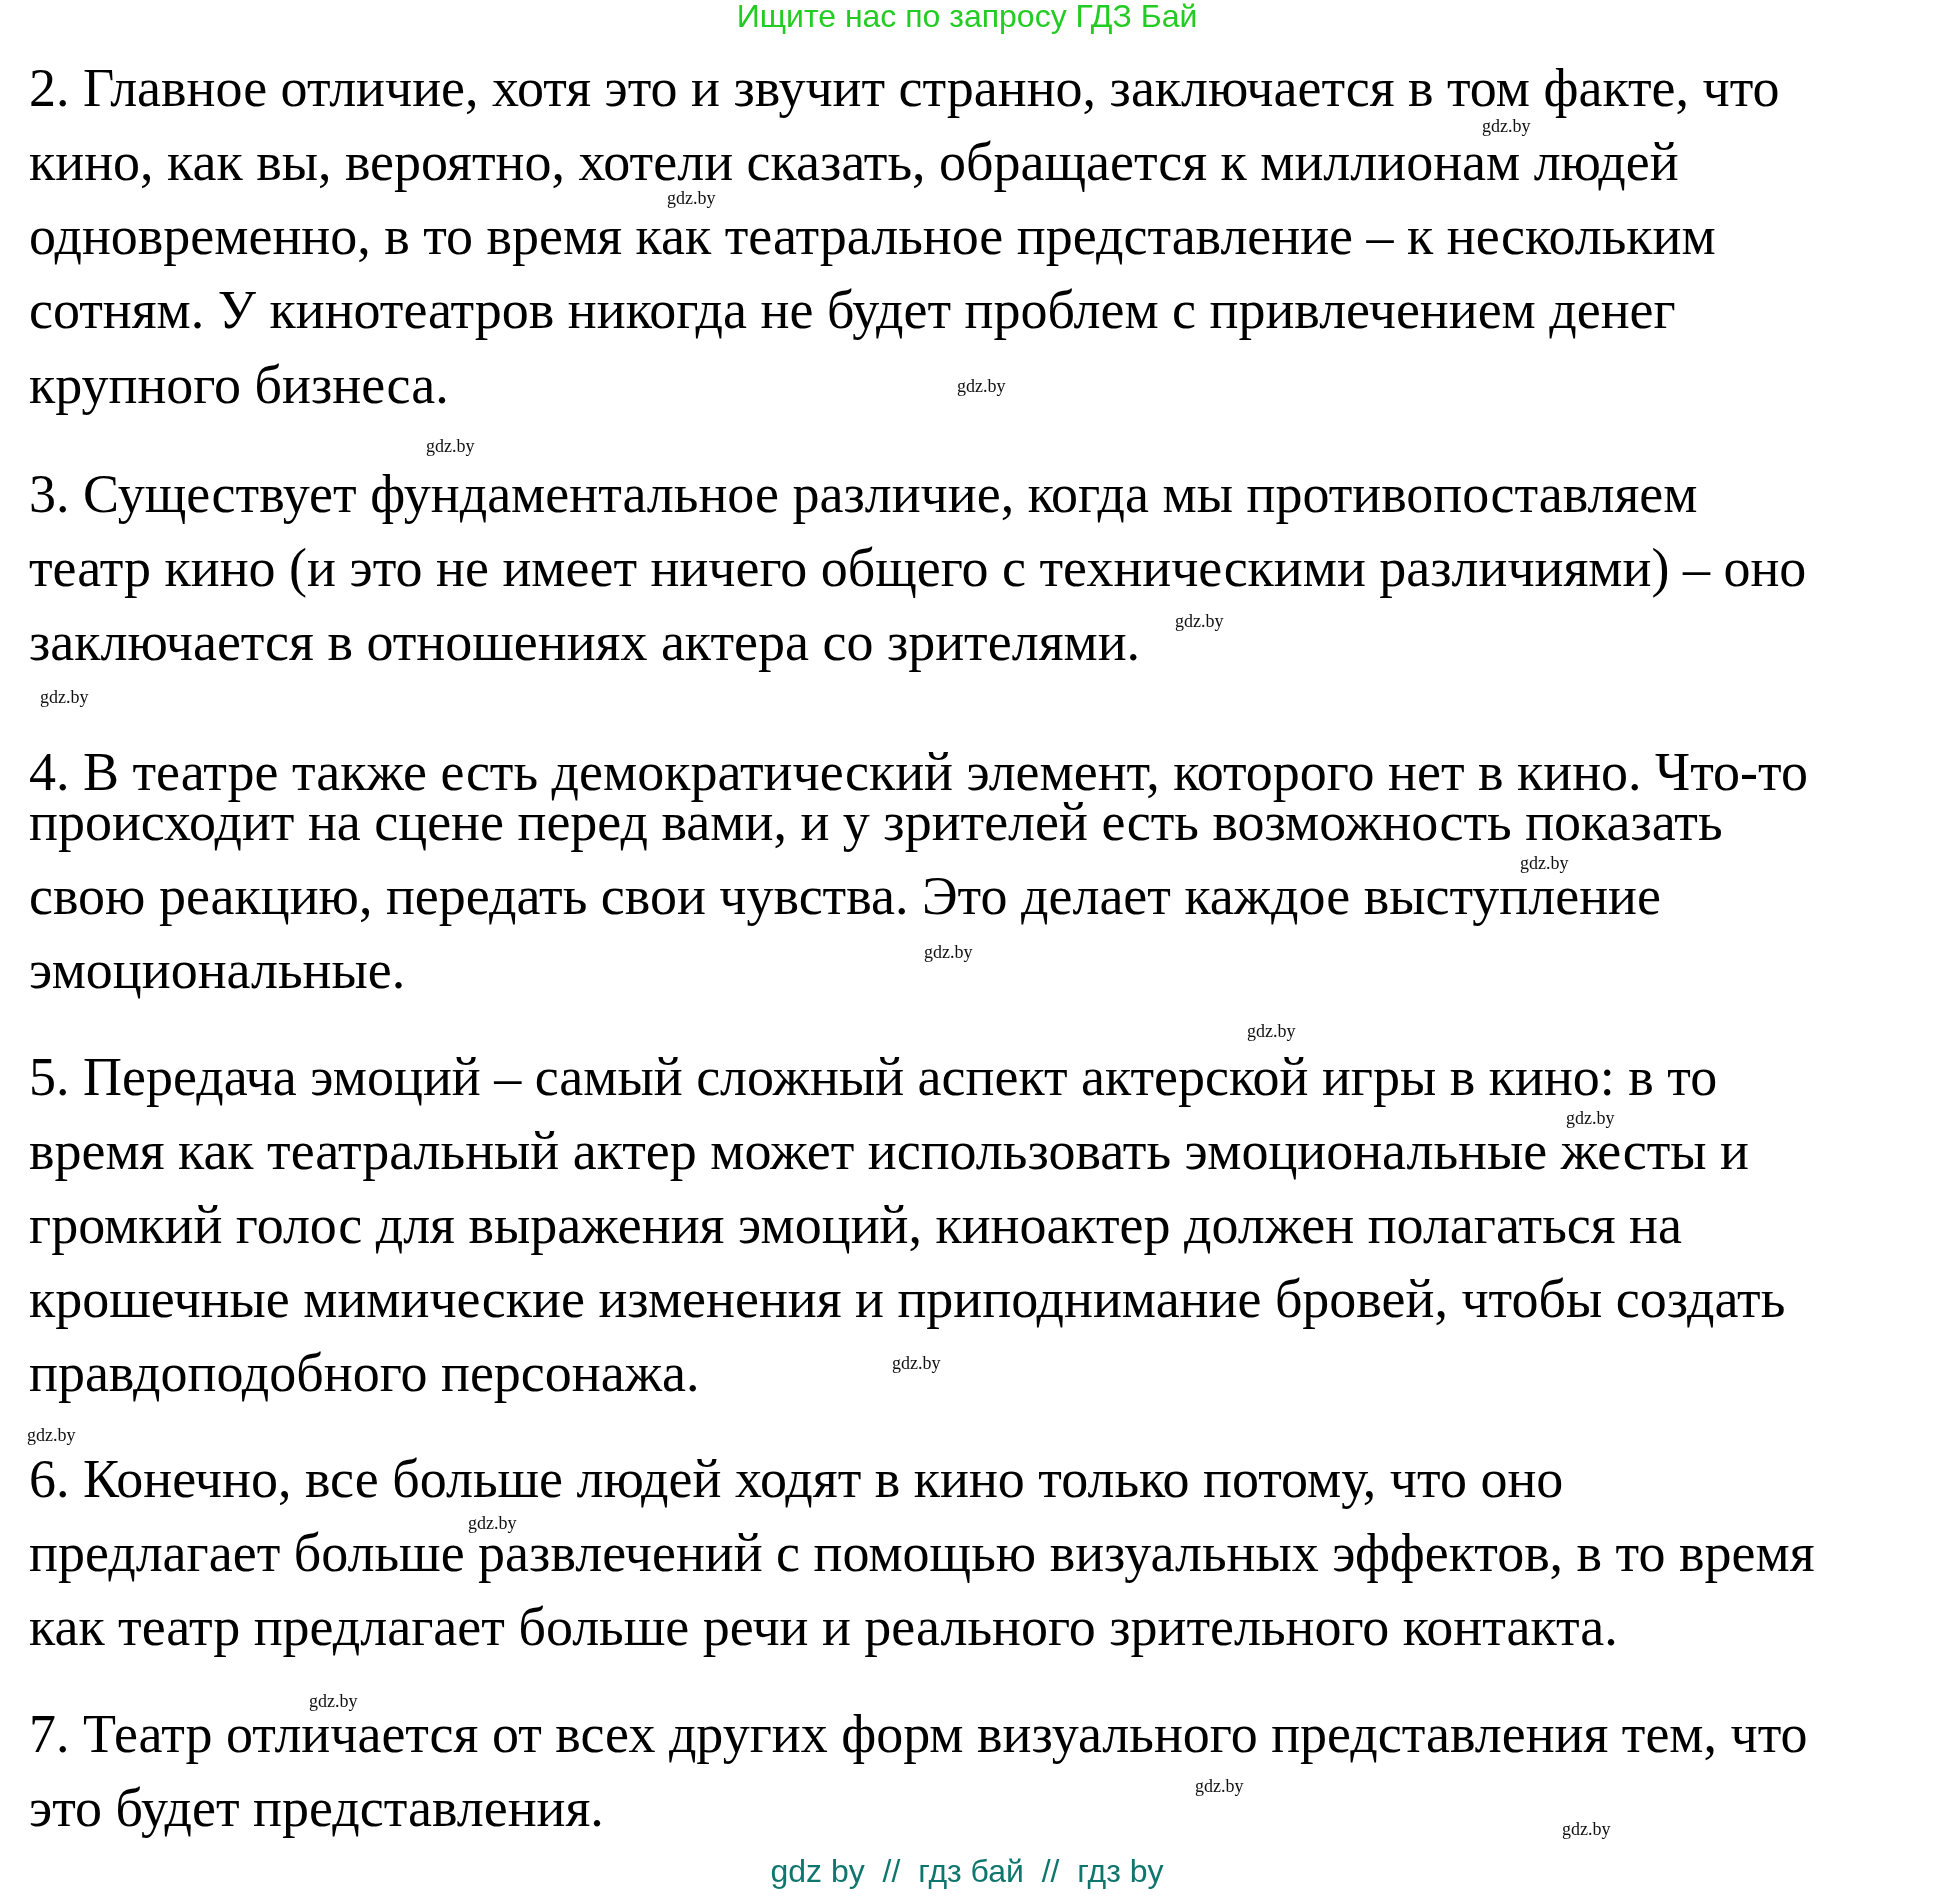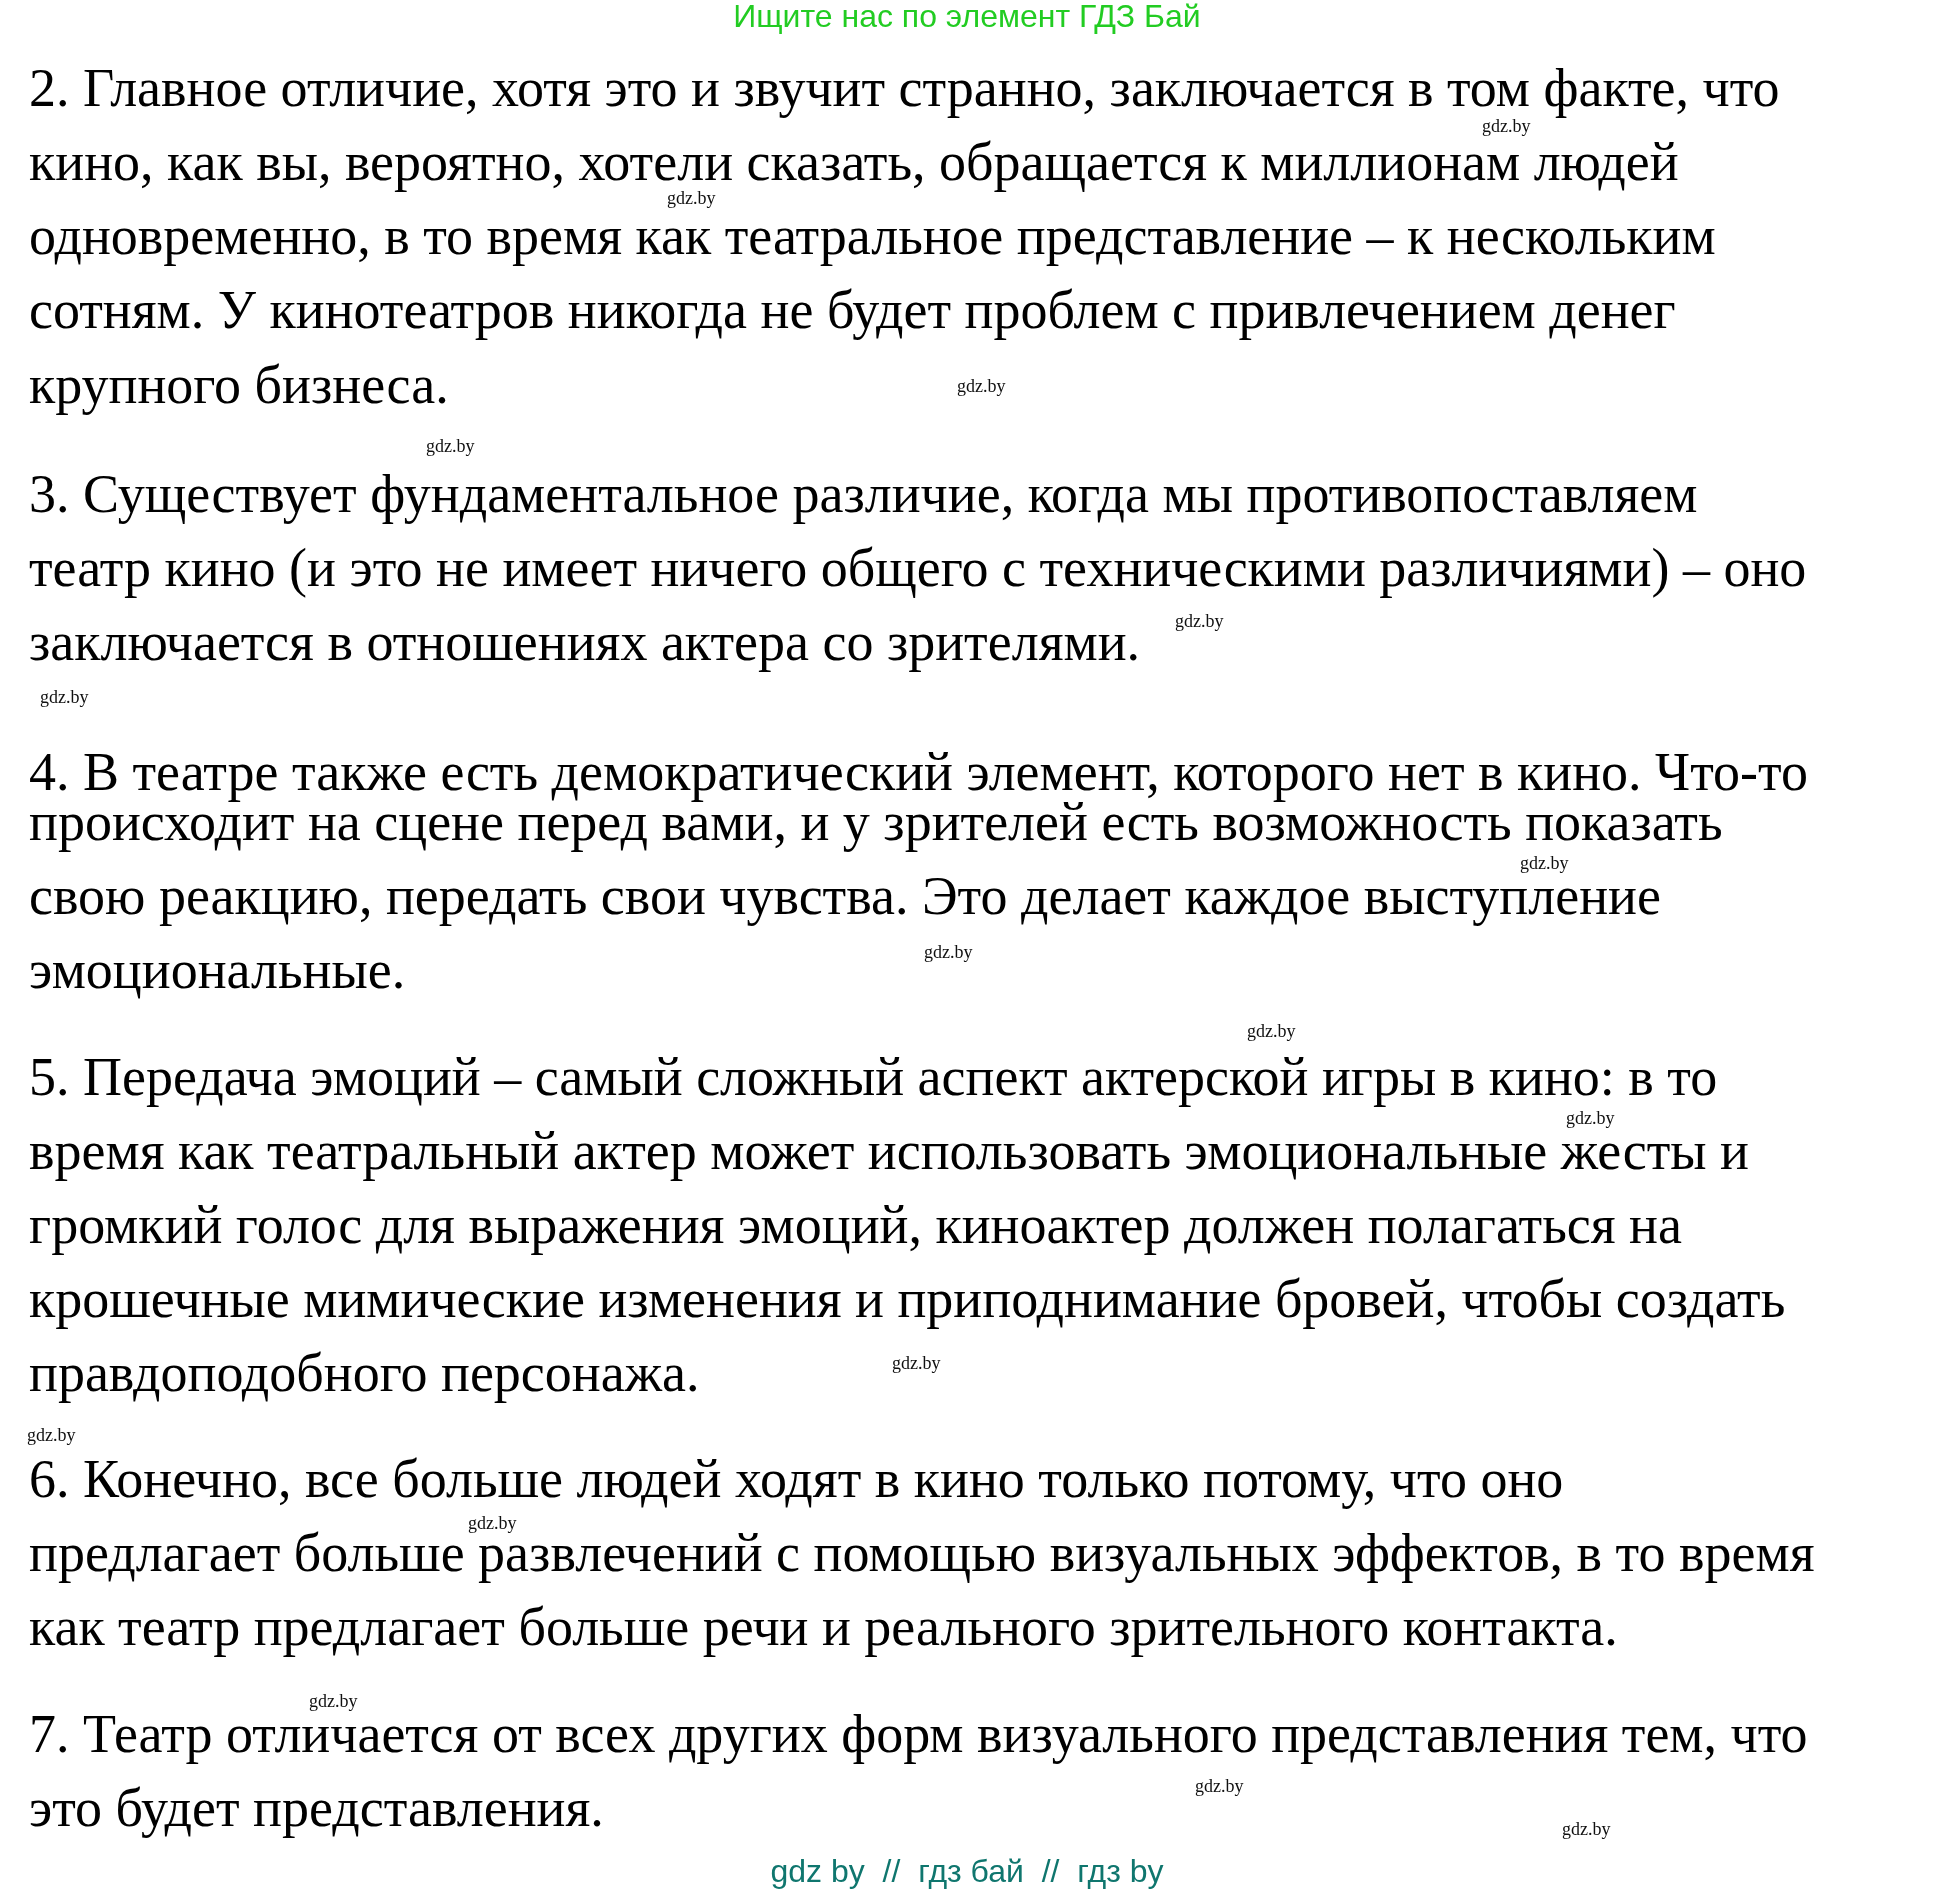--- a/index.html
+++ b/index.html
@@ -21,21 +21,21 @@
   }
   .footer {
     position: absolute; left: 0; top: 1852px; width: 1934px; text-align: center;
     font-family: "Liberation Sans", sans-serif; font-size: 32px; line-height: 38px;
     color: #0f766e; white-space: pre;
   }
 </style>
 </head>
 <body>
 
-<div class="header">Ищите нас по элемент ГДЗ Бай</div>
+<div class="header">Ищите нас по запросу ГДЗ Бай</div>
 
 <div class="line" style="top:63px">2. Главное отличие, хотя это и звучит странно, заключается в том факте, что</div>
 <div class="line" style="top:137px">кино, как вы, вероятно, хотели сказать, обращается к миллионам людей</div>
 <div class="line" style="top:211px">одновременно, в то время как театральное представление – к нескольким</div>
 <div class="line" style="top:285px">сотням. У кинотеатров никогда не будет проблем с привлечением денег</div>
 <div class="line" style="top:360px">крупного бизнеса.</div>
 
 <div class="line" style="top:469px">3. Существует фундаментальное различие, когда мы противопоставляем</div>
 <div class="line" style="top:543px">театр кино (и это не имеет ничего общего с техническими различиями) – оно</div>
 <div class="line" style="top:617px">заключается в отношениях актера со зрителями.</div>

